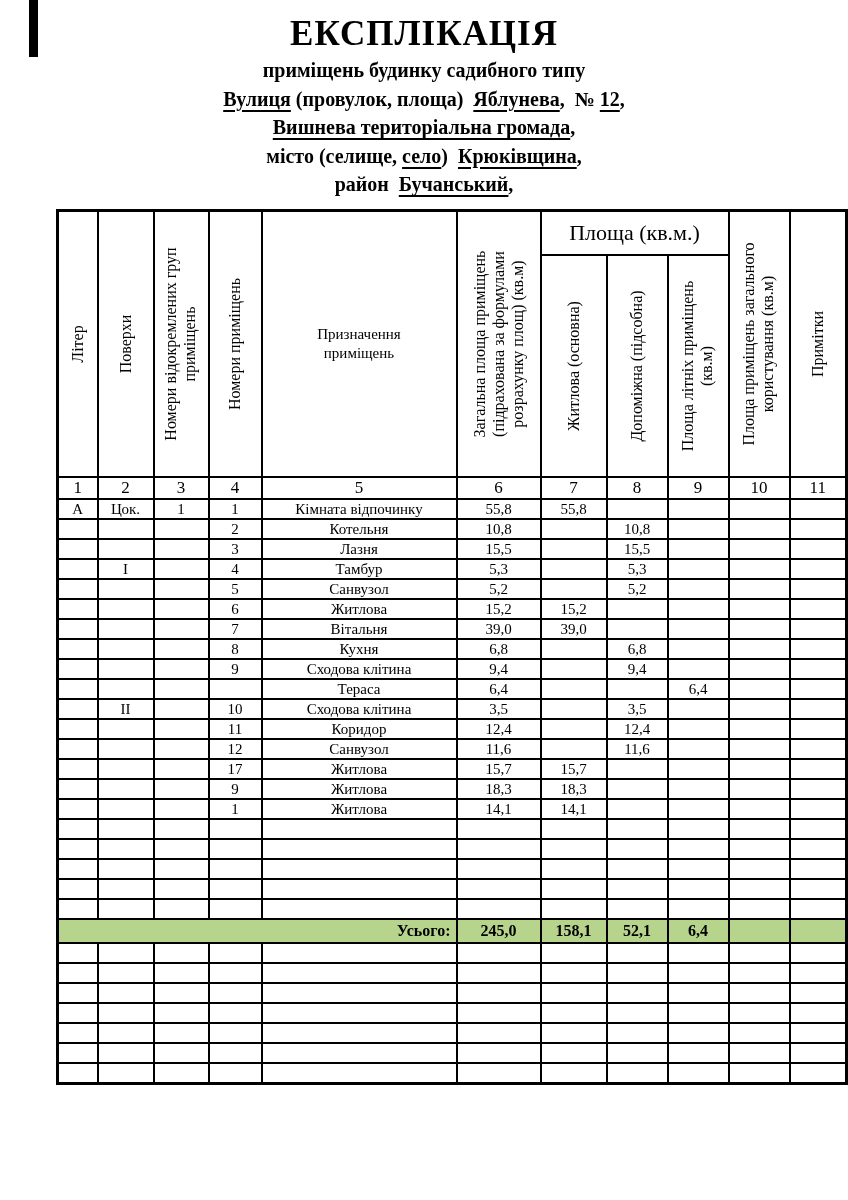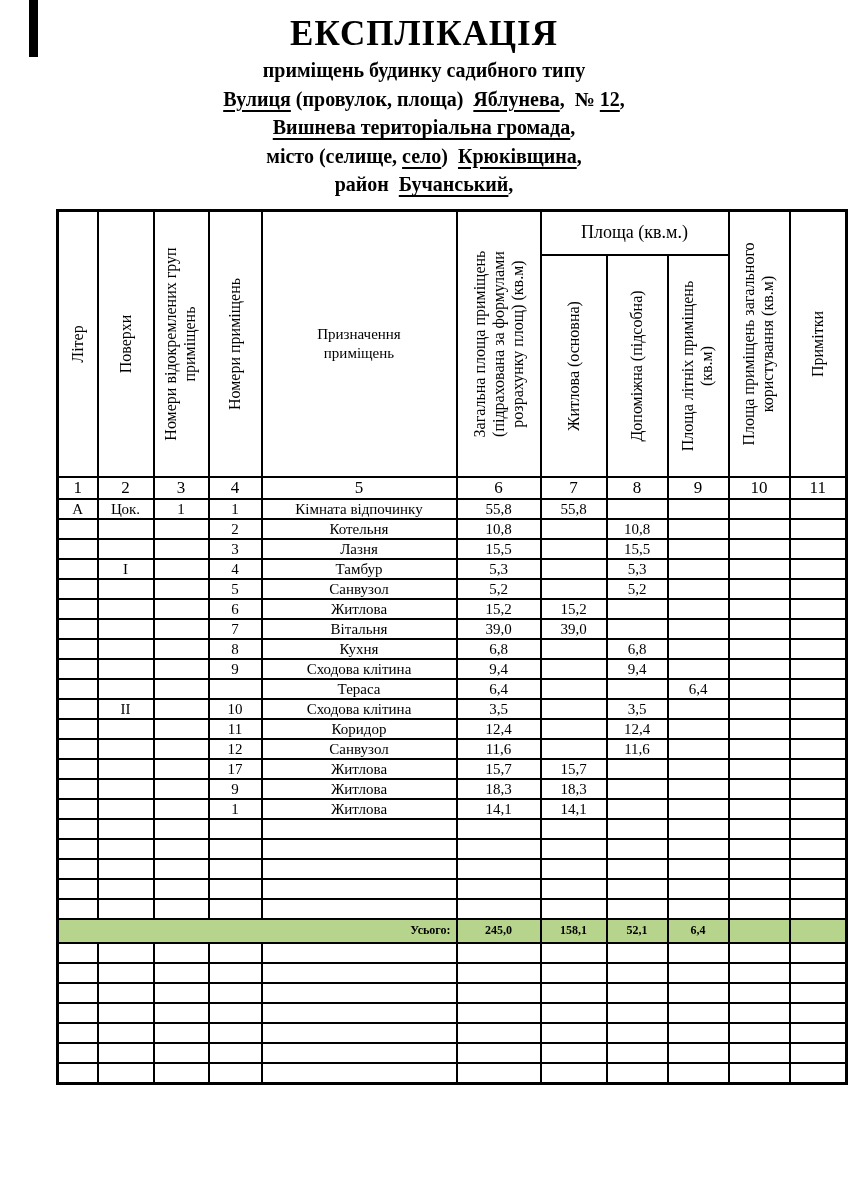--- a/index.html
+++ b/index.html
@@ -26,24 +26,24 @@
   tr.head2 th{height:220px;}
   th.v{position:relative;}
   .vtxt{
     position:absolute;top:50%;left:50%;
     transform:translate(-50%,-50%) rotate(-90deg);
     white-space:pre-line;text-align:center;font-size:16px;line-height:1.18;
   }
   th.s2 .vtxt{width:256px;}
   th.s1 .vtxt{width:212px;}
   th.h-purpose{white-space:pre-line;font-size:15px;line-height:1.25;}
-  th.area-group{font-size:18px;}
+  th.area-group{font-size:22px;}
   tr.colnums td{height:19px;font-size:17px;}
   tr.data-row td{height:18px;font-size:15px;line-height:18px;}
-  tr.total-row td{height:22px;font-size:12px;font-weight:bold;background:var(--hl,#b7d48c);}
+  tr.total-row td{height:22px;font-size:16px;font-weight:bold;background:var(--hl,#b7d48c);}
   tr.total-row td.total-label{text-align:right;padding-right:5px;}
 </style>
 </head>
 <body>
 
 <div class="page">
   <div class="scan-mark"></div>
 
   <div class="doc-header">
     <div class="doc-title">ЕКСПЛІКАЦІЯ</div>

